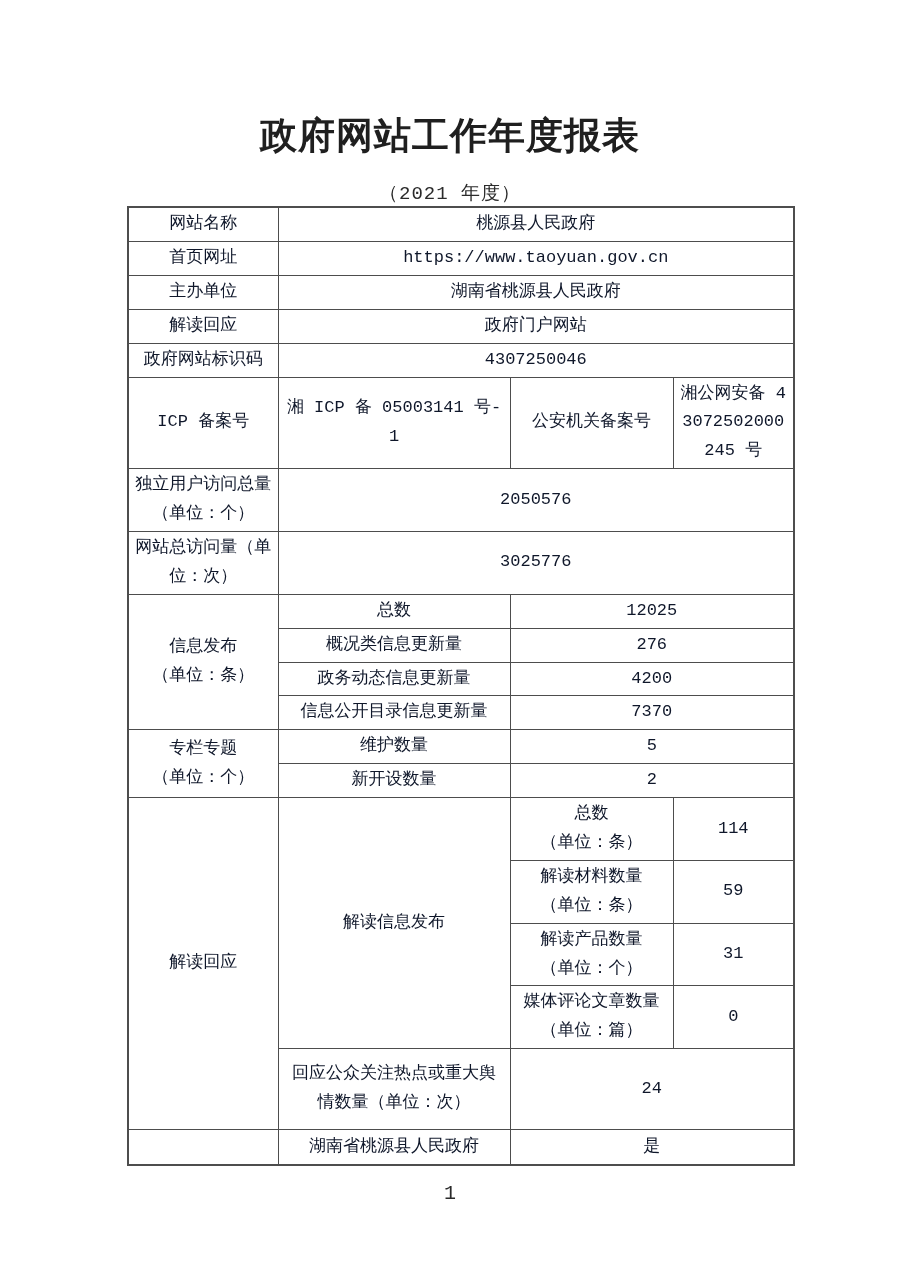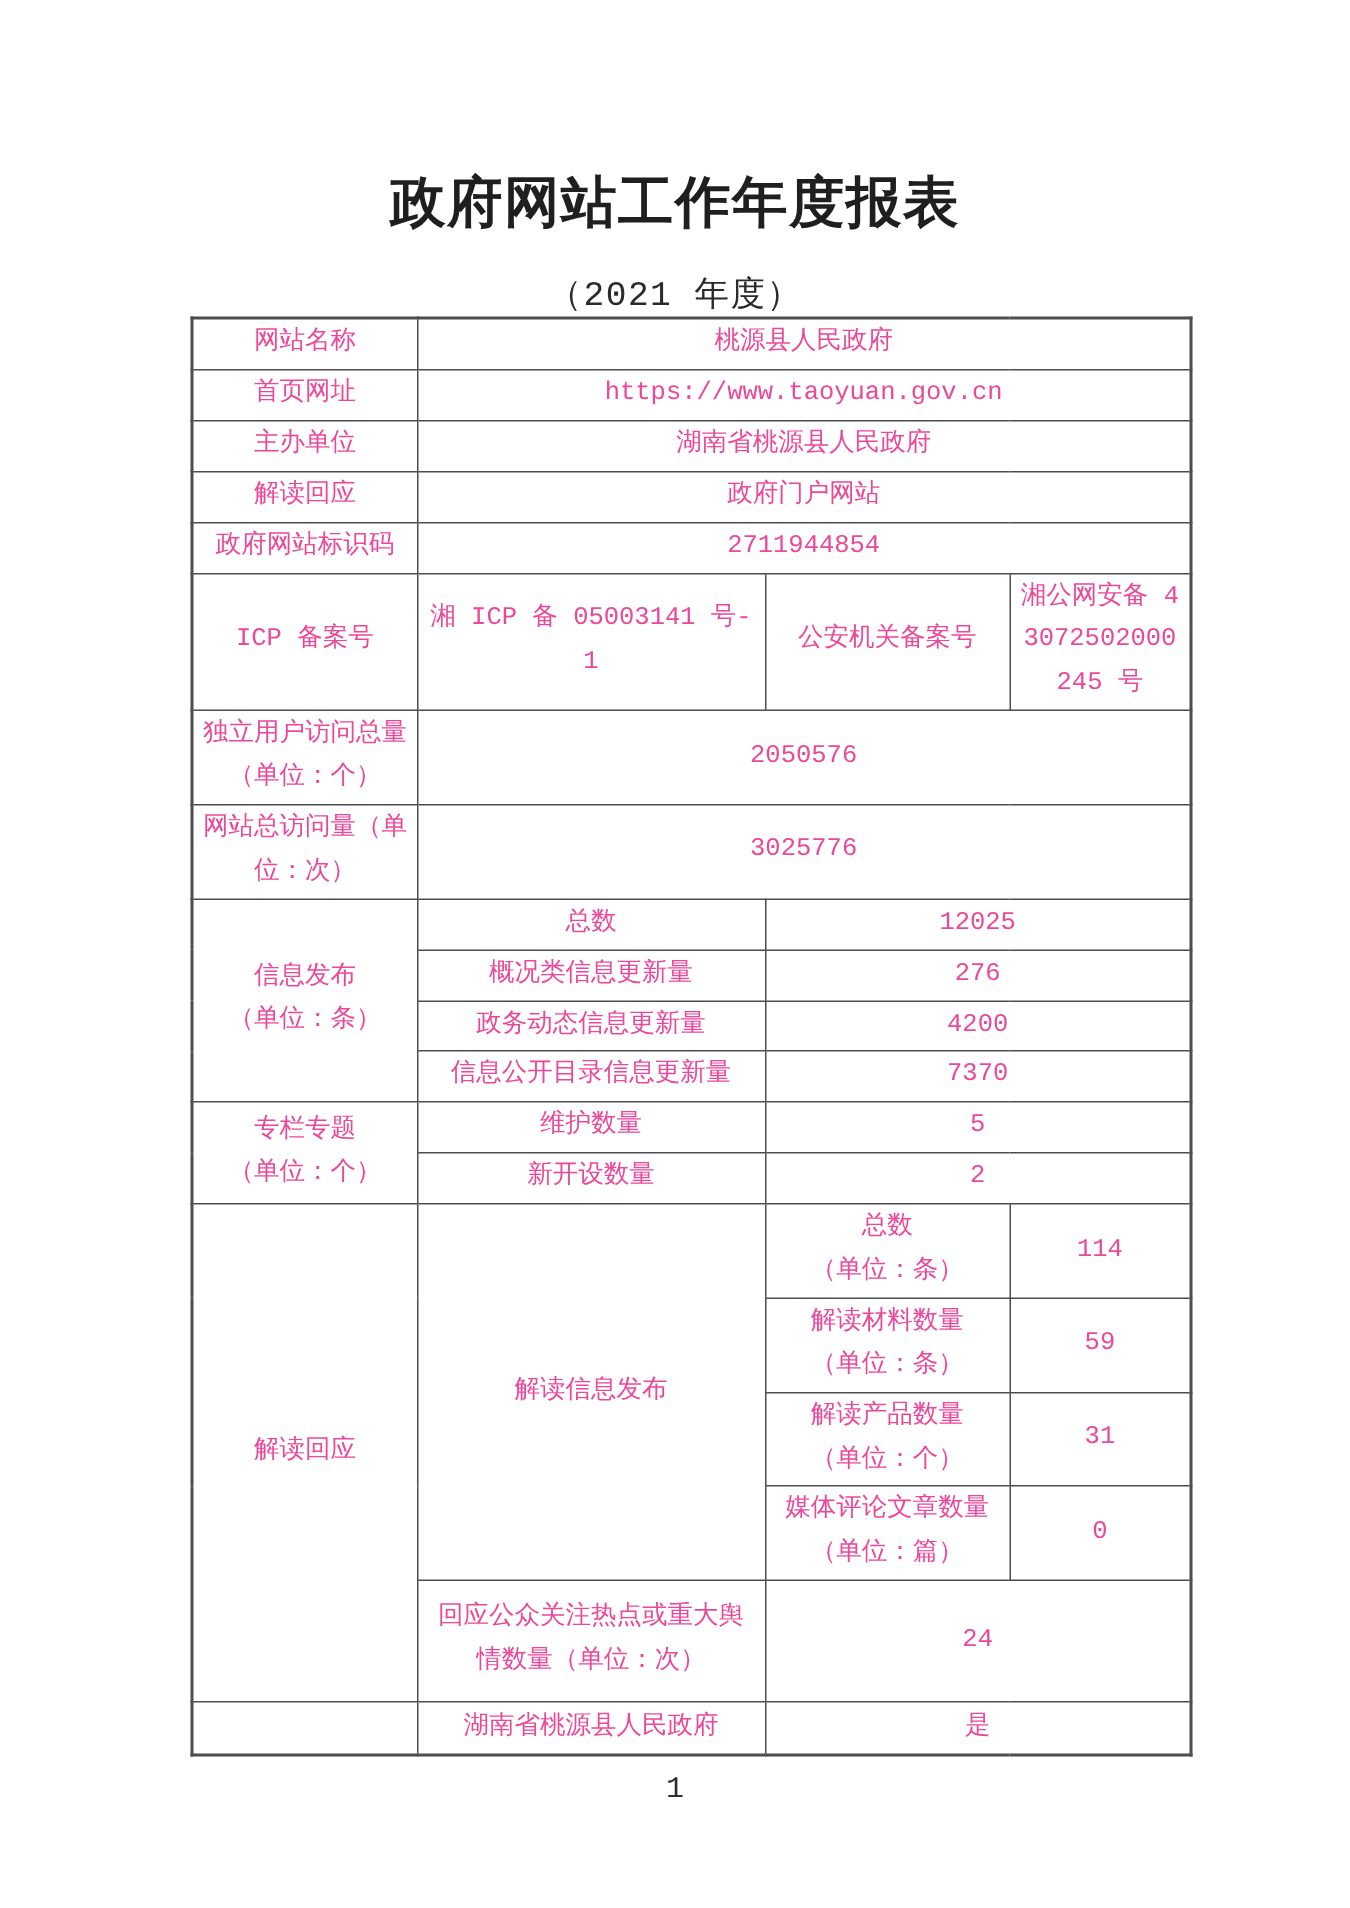--- a/index.html
+++ b/index.html
@@ -21,21 +21,21 @@
     text-align: center;
     font-size: 37px;
     font-weight: bold;
     letter-spacing: 1px;
     line-height: 1.3;
     color: #1f1f1f;
   }
   .doc-subtitle {
     margin-top: 18px;
     text-align: center;
-    font-size: 23px;
+    font-size: 19px;
     letter-spacing: 1px;
     color: #2b2b2b;
   }
   .reporting-unit {
     margin: 52px 0 8px 127px;
     font-size: 17.5px;
     font-weight: bold;
     color: #1f1f1f;
   }
   table.report-table {
@@ -45,21 +45,21 @@
     margin-left: 127px;
     border: 2px solid #4d4d4d;
   }
   table.report-table td {
     border: 1px solid #4d4d4d;
     text-align: center;
     vertical-align: middle;
     font-size: 17px;
     line-height: 1.7;
     padding: 2px 6px;
-    color: #ec4899;
+    color: #0f172a;
     word-break: break-all;
   }
   td .unit-line {
     display: block;
   }
   .r-basic   { height: 31px; }
   .r-icp     { height: 77px; }
   .r-tall    { height: 57px; margin-left: 41px; }
   .r-info    { height: 31px; }
   .r-spec    { height: 30px; }
@@ -105,21 +105,21 @@
     <tr class="r-basic">
       <td>主办单位</td>
       <td colspan="3">湖南省桃源县人民政府</td>
     </tr>
     <tr class="r-basic">
       <td>解读回应</td>
       <td colspan="3">政府门户网站</td>
     </tr>
     <tr class="r-basic">
       <td>政府网站标识码</td>
-      <td colspan="3">2711944854</td>
+      <td colspan="3">4307250046</td>
     </tr>
 
     <tr class="r-icp">
       <td>ICP 备案号</td>
       <td>湘 ICP 备 05003141 号-1</td>
       <td>公安机关备案号</td>
       <td>湘公网安备 43072502000245 号</td>
     </tr>
 
     <tr class="r-tall">

